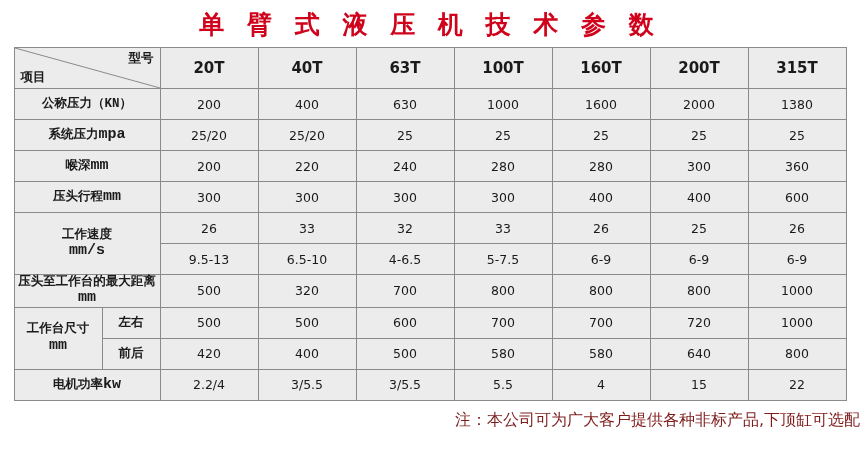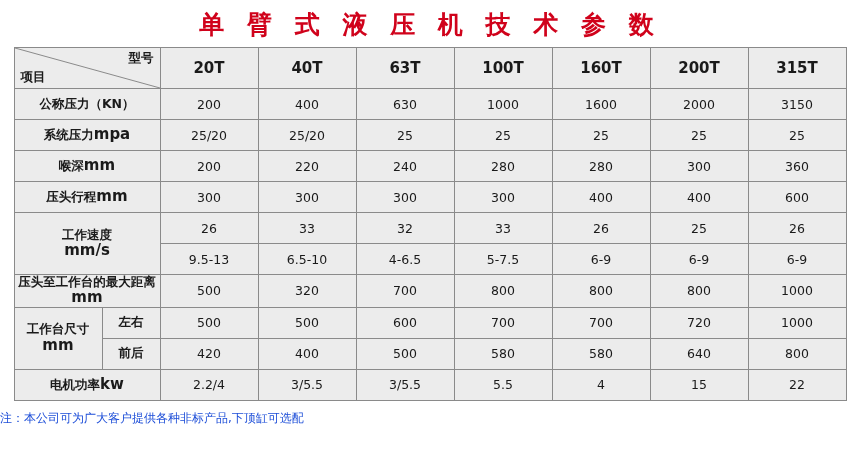--- a/index.html
+++ b/index.html
@@ -44,20 +44,21 @@
     color: #1a1a1a;
     background: #ececec;
     padding: 0;
     height: 30px;
     font-family: "DejaVu Sans", "Liberation Sans", sans-serif;
   }
   table.spec td.label {
     font-weight: bold;
     font-size: 12.5px;
     line-height: 1.15;
+    font-family: Liberation Mono, monospace;
   }
   table.spec td.hdr {
     font-weight: bold;
     font-size: 15px;
     height: 40px;
   }
   .corner {
     position: relative;
     height: 40px;
     padding: 0;
@@ -87,23 +88,23 @@
   }
   .unit {
     font-size: 15px;
     font-weight: bold;
   }
   .sub {
     font-size: 11px;
     font-weight: bold;
   }
   .note {
-    text-align: left;
-    font-size: 12px;
-    color: #1d4ed8;
+    text-align: right;
+    font-size: 16px;
+    color: #7f1d1d;
     padding-top: 9px;
     font-family: "DejaVu Sans", "Liberation Sans", sans-serif;
   }
   .two-line {
     line-height: 1.2;
     margin-left: 38px;
   }
   td.nosplit-left {
     border-right: 1px solid #8a8a8a;
   }
@@ -147,21 +148,21 @@
       </tr>
 
       <tr>
         <td class="label" colspan="2">公称压力（KN）</td>
         <td>200</td>
         <td>400</td>
         <td>630</td>
         <td>1000</td>
         <td>1600</td>
         <td>2000</td>
-        <td>3150</td>
+        <td>1380</td>
       </tr>
 
       <tr>
         <td class="label" colspan="2"><span>系统压力</span><span class="unit">mpa</span></td>
         <td>25/20</td>
         <td>25/20</td>
         <td>25</td>
         <td>25</td>
         <td>25</td>
         <td>25</td>

